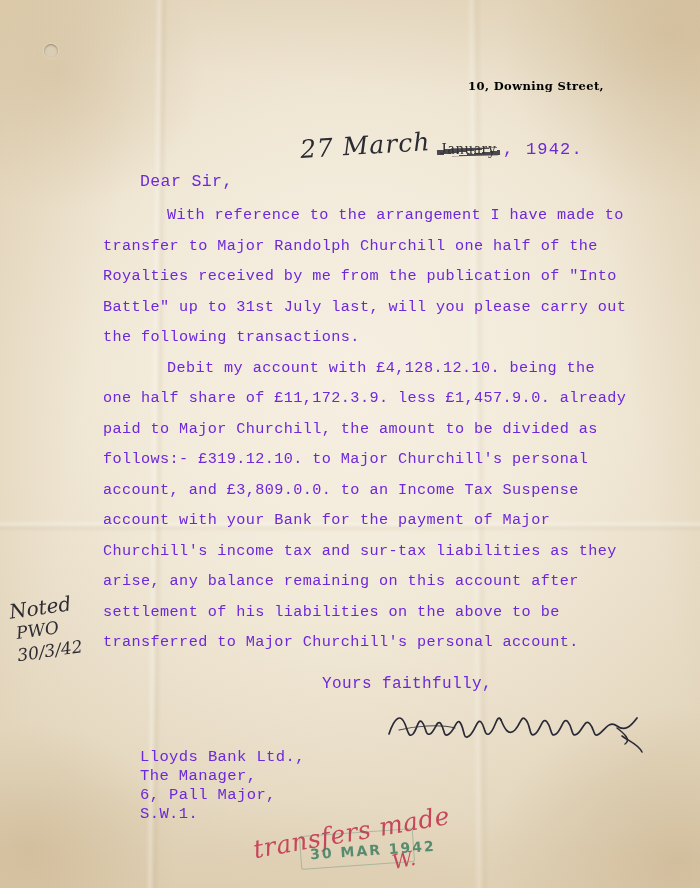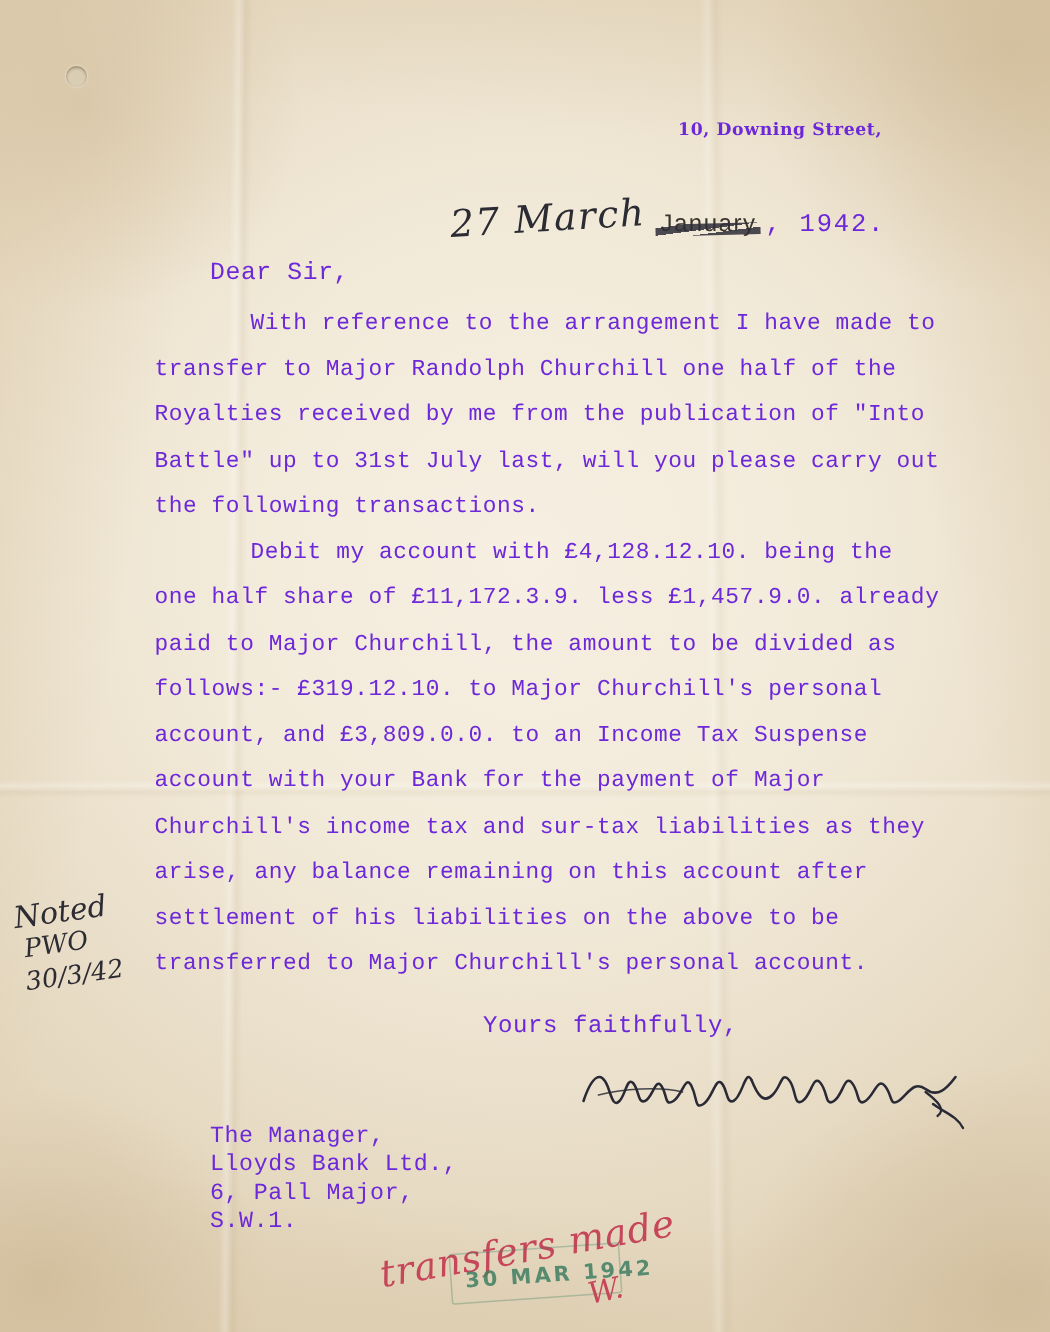--- a/index.html
+++ b/index.html
@@ -61,23 +61,23 @@
     left: 44px; top: 44px;
     width: 14px; height: 14px;
     border-radius: 50%;
     background: #d9cdb4;
     box-shadow: inset 0 1px 2px rgba(90,72,44,0.55), 0 0 2px rgba(255,255,255,0.6);
   }
 
   
   .letterhead {
     position: absolute;
-    right: 112px;
+    right: 96px;
     top: 78px;
-    color: #6d28d9;
+    color: #000000;
     font-family: "DejaVu Serif", serif;
     line-height: 1.5;
   }
   .letterhead .line1 {
     font-size: 11.5px;
     letter-spacing: 0.4px;
     font-weight: 700;
   }
   .letterhead .line2 {
     font-size: 13px;
@@ -101,21 +101,21 @@
     color: #2b2b33;
   }
   .date-hand {
     font-size: 25px;
     transform: rotate(-3.5deg);
     letter-spacing: 1px;
     line-height: 1;
   }
   .struck {
     position: relative;
-    font-family: Liberation Sans, sans-serif;
+    font-family: Liberation Serif, serif;
     font-size: 16px;
     color: #3a352d;
     letter-spacing: 1px;
     margin-left: 4px;
   }
   .struck::after {
     content: "";
     position: absolute;
     left: -3px; right: -3px; top: 46%;
     height: 8px;
@@ -283,22 +283,22 @@
     </svg>
   </div>
 
   <div class="sig-flourish">
     <svg viewBox="0 0 26 22" fill="none" xmlns="http://www.w3.org/2000/svg" aria-hidden="true">
       <path d="M2 4 C10 10, 18 12, 22 20" stroke="currentColor" stroke-width="1.6" stroke-linecap="round"></path>
     </svg>
   </div>
 
   <div class="typed addressee">
+    <div>Lloyds Bank Ltd.,</div>
     <div>The Manager,</div>
-    <div>Lloyds Bank Ltd.,</div>
     <div>6, Pall Major,</div>
     <div>S.W.1.</div>
   </div>
 
   <div class="handwritten noted-note">
     <div class="l1">Noted</div>
     <div class="l2">PWO</div>
     <div class="l3">30/3/42</div>
   </div>
 

